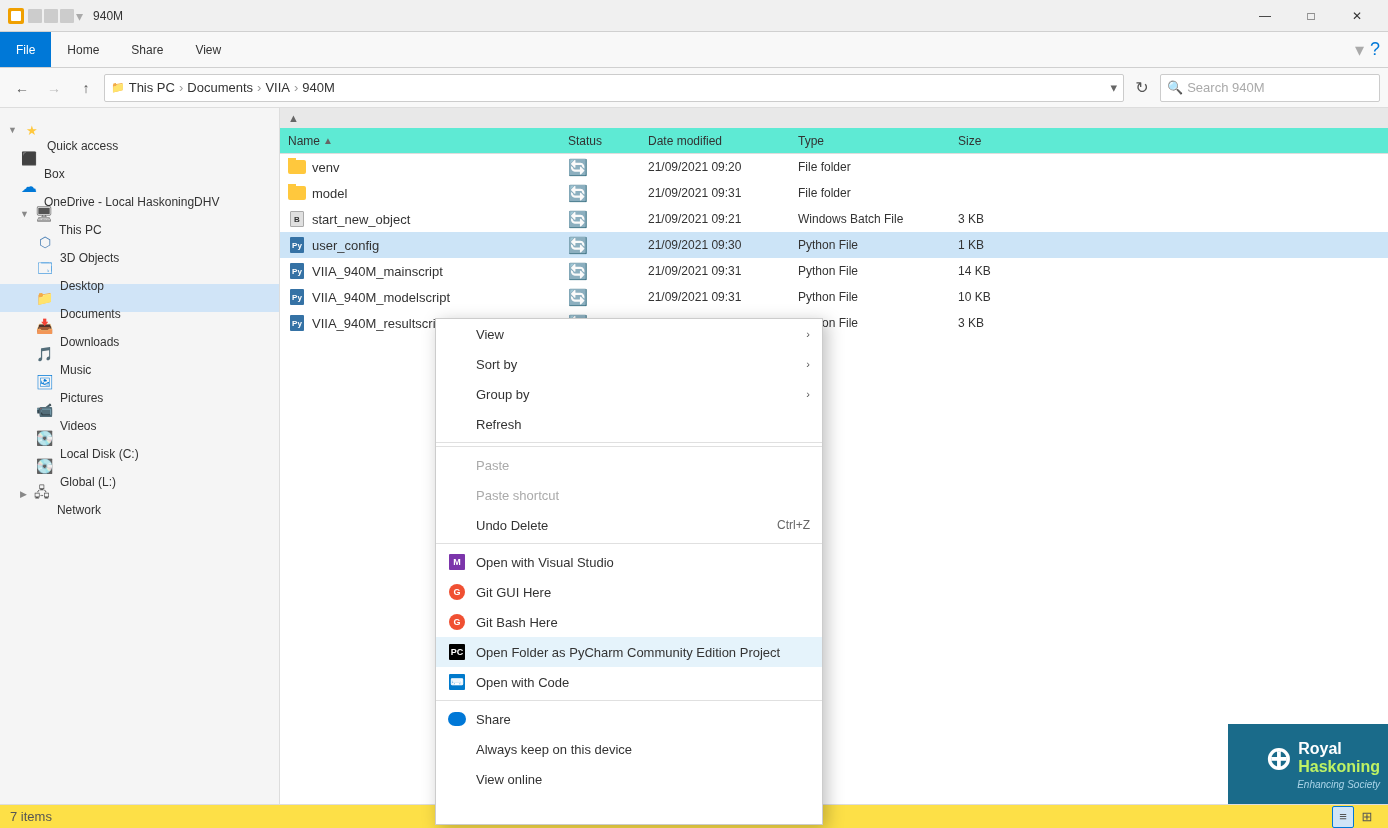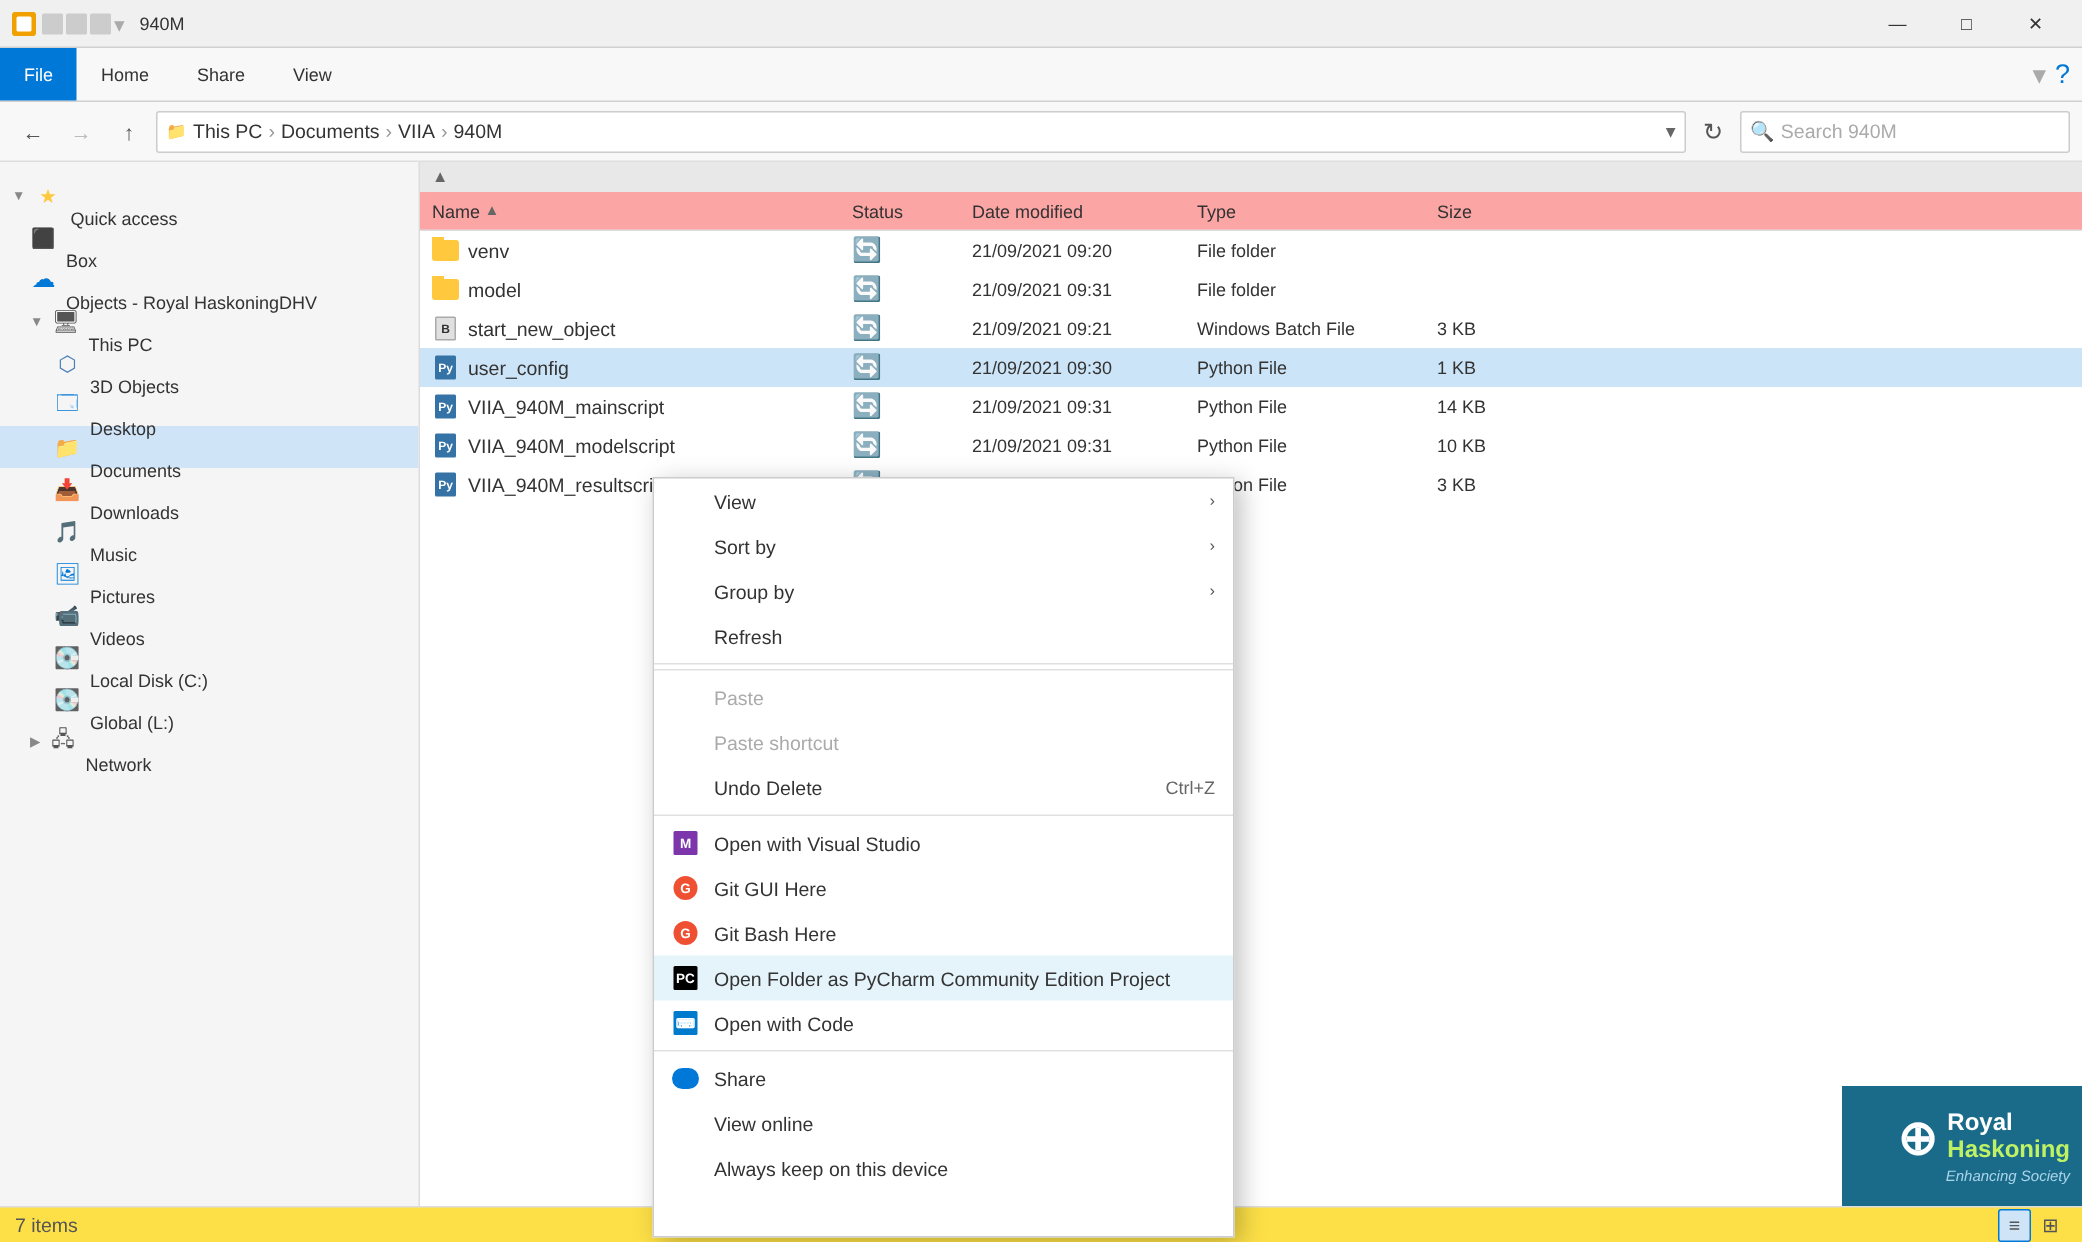--- a/index.html
+++ b/index.html
@@ -126,21 +126,21 @@
     .file-area {
       flex: 1;
       background: white;
       overflow-y: auto;
     }
     .file-header {
       display: flex;
       height: 26px;
       align-items: center;
       border-bottom: 1px solid #ddd;
-      background: #fca5a5;
+      background: #5eead4;
       position: sticky; top: 0;
       padding: 0 8px;
     }
     .file-header-cell {
       font-size: 12px; color: #333;
       cursor: pointer;
       display: flex; align-items: center; gap: 3px;
     }
     .col-name { width: 280px; }
     .col-status { width: 80px; }
@@ -370,21 +370,21 @@
       <span class="item-label">Quick access</span>
     </div>
 
     <div class="sidebar-item indent1">
       <span class="item-icon box-icon" style="font-size:13px;color:#0061d5;font-weight:bold;">⬛</span>
       <span class="item-label">Box</span>
     </div>
 
     <div class="sidebar-item indent1">
       <span class="item-icon" style="color:#0078d7;font-size:16px;">☁</span>
-      <span class="item-label">Objects - Royal HaskoningDHV</span>
+      <span class="item-label">OneDrive - Local HaskoningDHV</span>
     </div>
 
     <div class="sidebar-item indent1">
       <span class="chevron">▼</span>
       <span class="item-icon" style="color:#555;font-size:15px;">🖥</span>
       <span class="item-label">This PC</span>
     </div>
 
     <div class="sidebar-item indent2">
       <span class="item-icon" style="color:#4a7fb5;font-size:14px;">⬡</span>
@@ -659,26 +659,26 @@
 
     <div class="menu-item">
       <span class="menu-item-icon">
         <div class="share-cloud"></div>
       </span>
       <span class="menu-item-label">Share</span>
     </div>
 
     <div class="menu-item">
       <span class="menu-item-icon"></span>
+      <span class="menu-item-label">Always keep on this device</span>
+    </div>
+
+    <div class="menu-item">
+      <span class="menu-item-icon"></span>
       <span class="menu-item-label">View online</span>
-    </div>
-
-    <div class="menu-item">
-      <span class="menu-item-icon"></span>
-      <span class="menu-item-label">Always keep on this device</span>
     </div>
 
     <div class="menu-item">
       
       
     </div>
 
   </div>
 </div>
 

